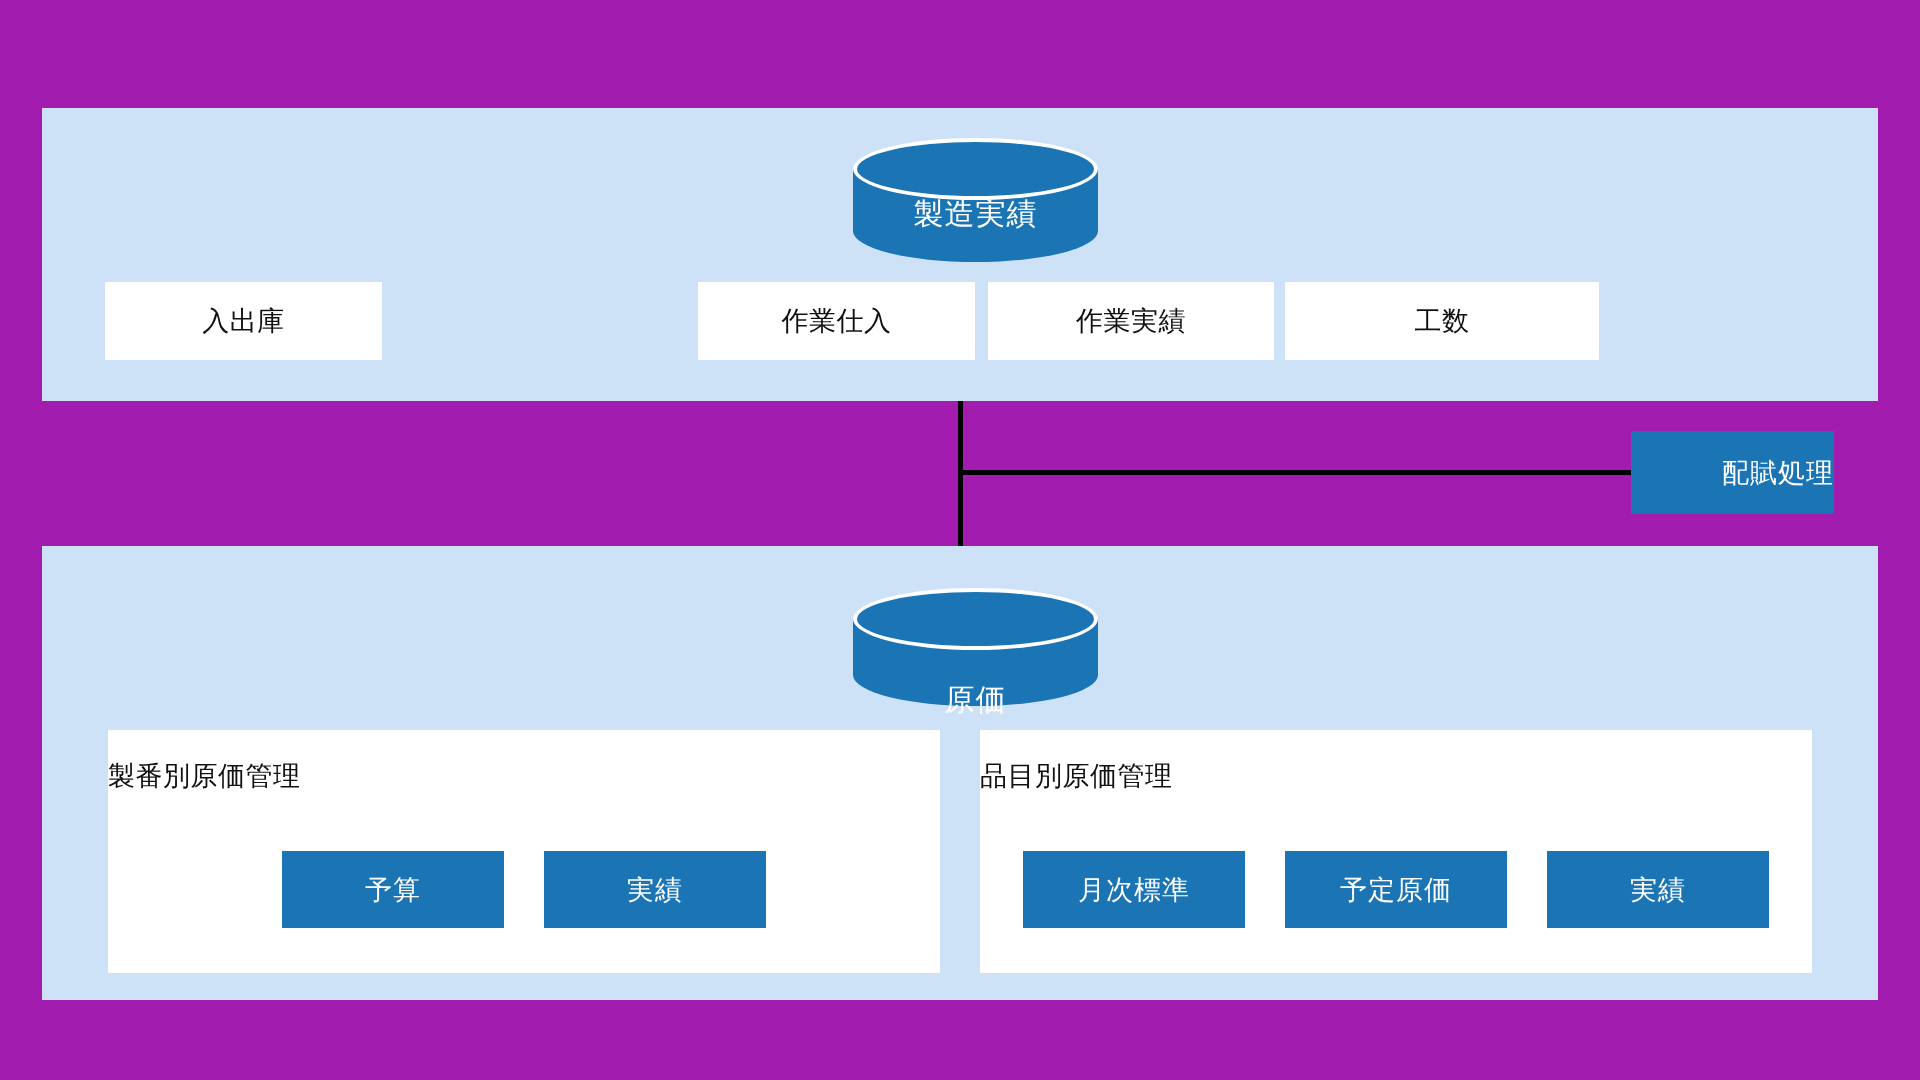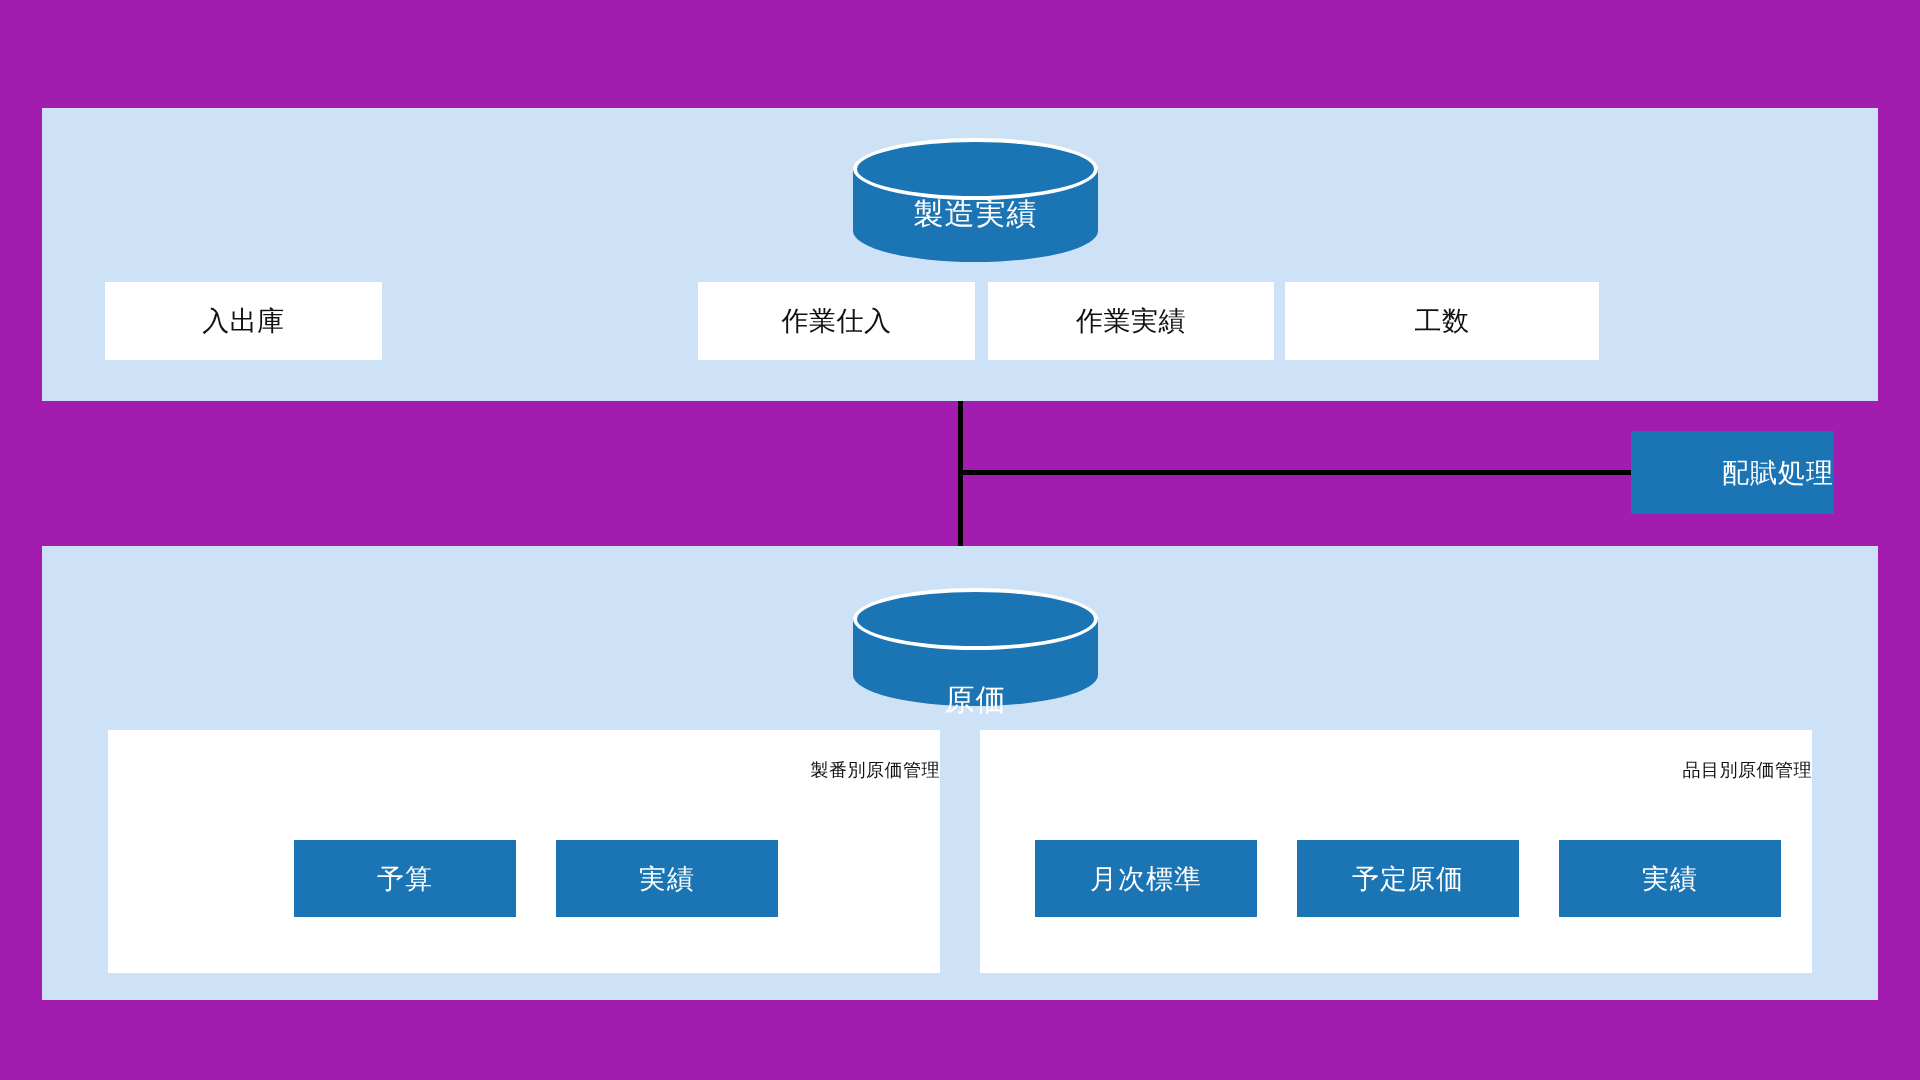--- a/index.html
+++ b/index.html
@@ -116,35 +116,34 @@
     background: #FFFFFF;
   }
   #mgmt-left  { left: 108px;  width: 832px; }
   #mgmt-right { left: 980px;  width: 832px; text-decoration: underline; }
 
   .mgmt-title {
     position: absolute;
     left: 0;
     top: 28px;
     width: 100%;
-    text-align: right;
-    font-size: 18px;
+    text-align: left;
+    font-size: 27px;
     color: #111111;
     letter-spacing: 0.5px;
   }
 
   .mgmt-btn-row {
     position: absolute;
     left: 0;
-    top: 110px;
+    top: 121px;
     width: 100%;
     display: flex;
     justify-content: center;
     gap: 40px;
-    margin-left: 12px;
   }
   .mgmt-btn {
     width: 222px;
     height: 77px;
     background: #1B74B4;
     display: flex;
     align-items: center;
     justify-content: center;
     color: #FFFFFF;
     font-size: 27px;

